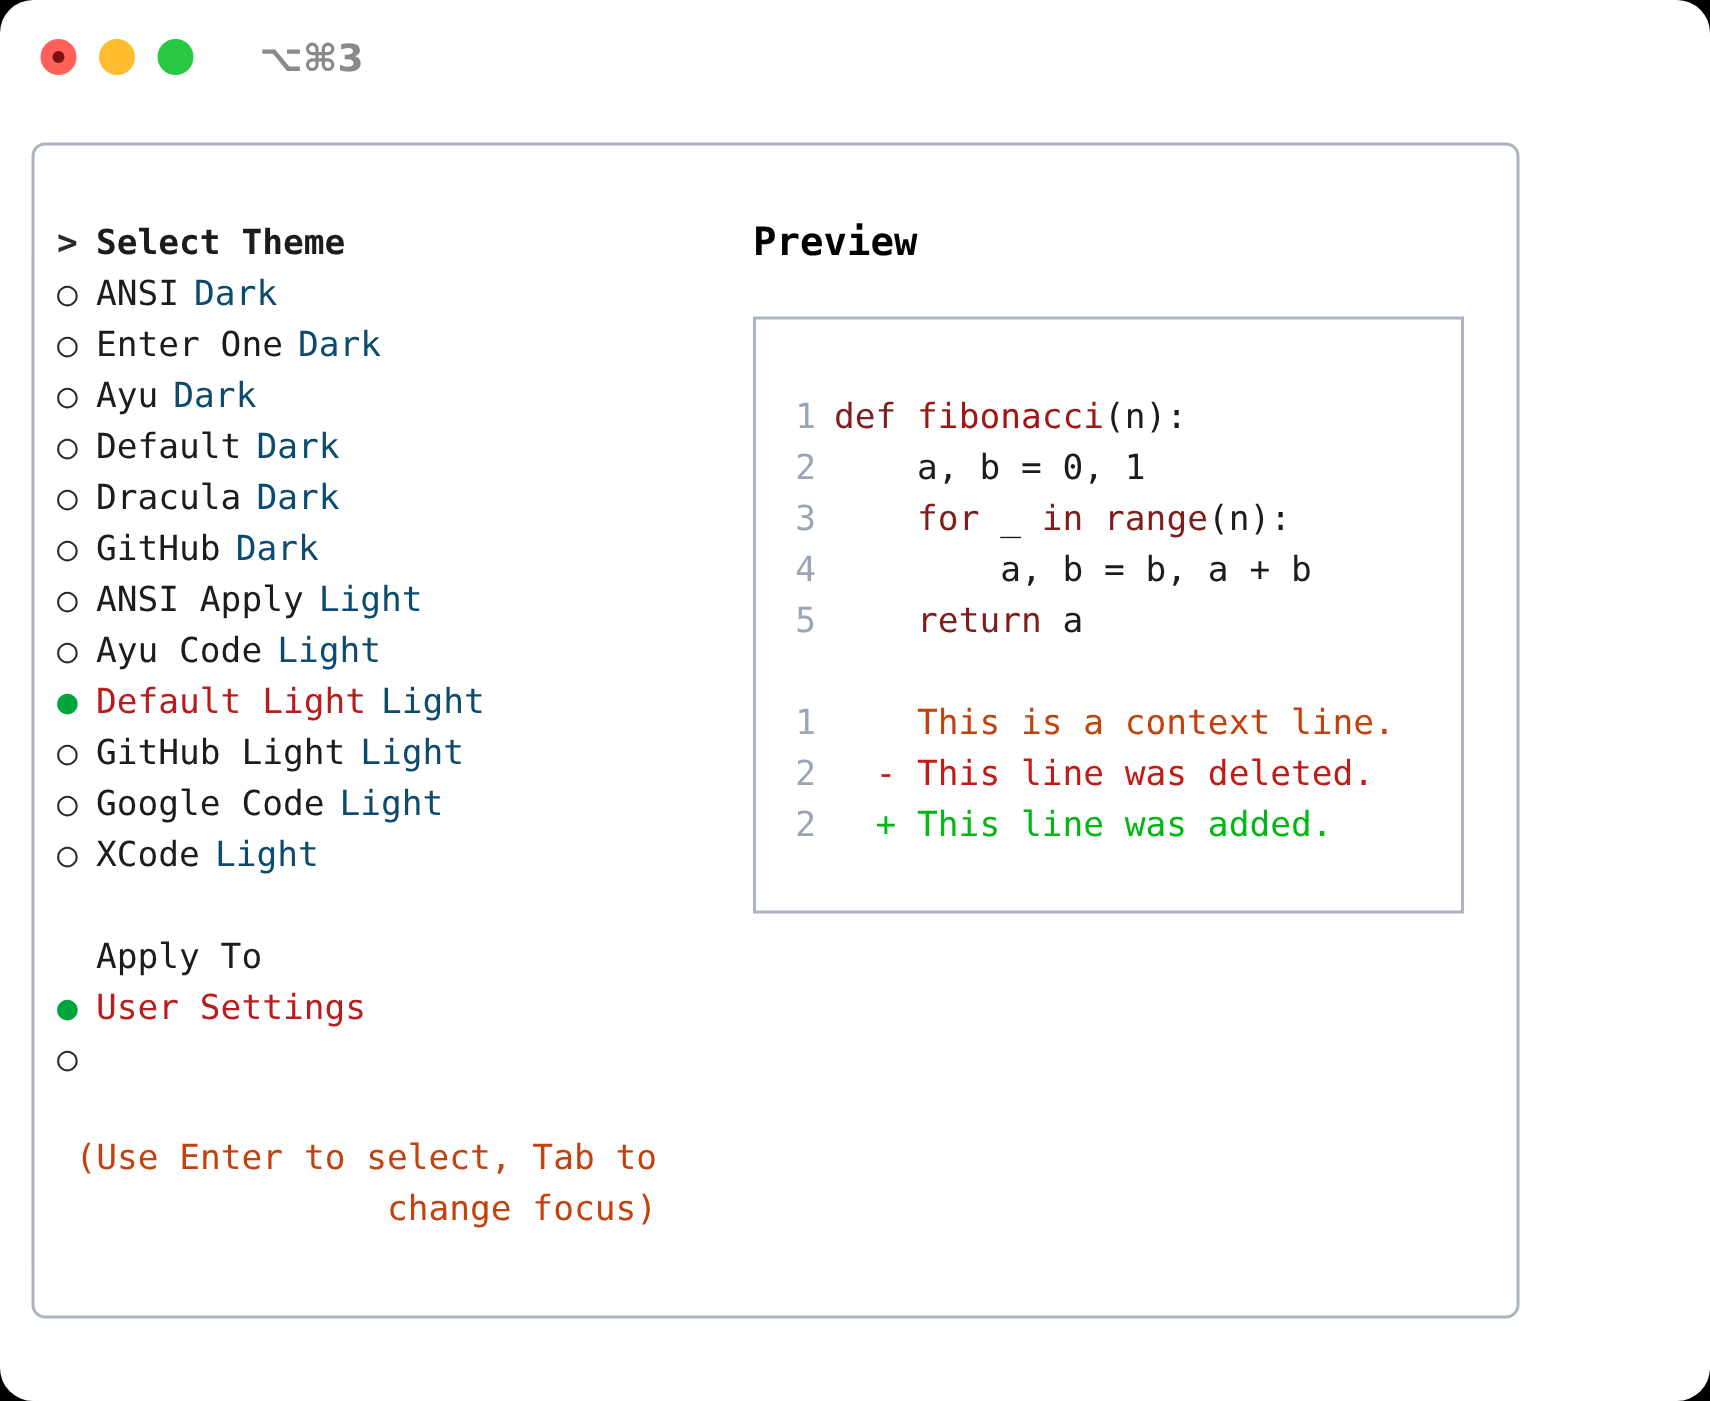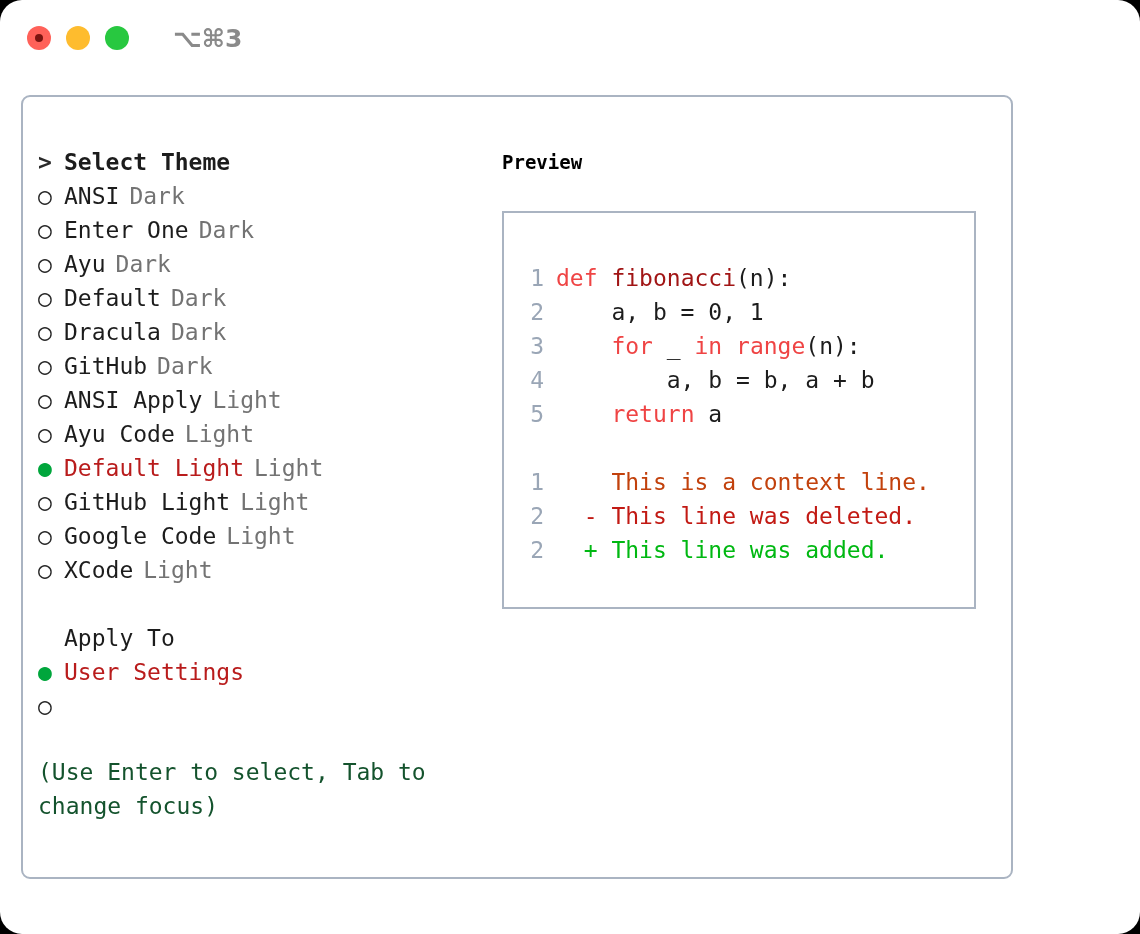--- a/index.html
+++ b/index.html
@@ -106,45 +106,46 @@
     color: #2a2a2a;
   }
   .bullet.sel { color: #00a63c; }
   .row.header {
     font-weight: bold;
     color: #000000;
   }
   .row.selected .label { color: #b91c1c; }
   .label { color: #1c1c1c; }
   .kind {
-    color: #737373;
+    color: #0c4a6e;
     padding-left: 10px;
   }
   .row.subheader .label { color: #1c1c1c; }
 
   .spacer { height: 34px; }
 
   .hint {
     margin-top: 32px;
     font-size: 23px;
     line-height: 34px;
-    color: #14532d;
+    color: #c2410c;
     width: 400px;
     white-space: normal;
+    text-align: right;
   }
 
   
   .right-col {
     position: absolute;
     left: 479px;
     top: 48px;
     width: 500px;
   }
   .preview-title {
-    font-size: 19px;
+    font-size: 26px;
     font-weight: bold;
     color: #000000;
     line-height: 34px;
   }
   .preview-box {
     margin-top: 32px;
     width: 474px;
     height: 398px;
     border: 2px solid #aab4c2;
     box-sizing: border-box;
@@ -161,21 +162,21 @@
   }
   .cline { display: flex; }
   .lno {
     display: inline-block;
     width: 26px;
     flex: 0 0 26px;
     text-align: right;
     color: #9aa6b6;
     padding-right: 12px;
   }
-  .tok-kw   { color: #ef4444; margin-top: 46px; }
+  .tok-kw   { color: #7f1d1d; margin-top: 46px; }
   .tok-fn   { color: #a11515; margin-top: 32px; }
   .tok-plain{ color: #1c1c1c; }
   .tok-ctx  { color: #c2410c; }
   .tok-del  { color: #c21a14; }
   .tok-add  { color: #00b812; }
   .gap-line { height: 34px; }
 </style>
 </head>
 <body>
 

